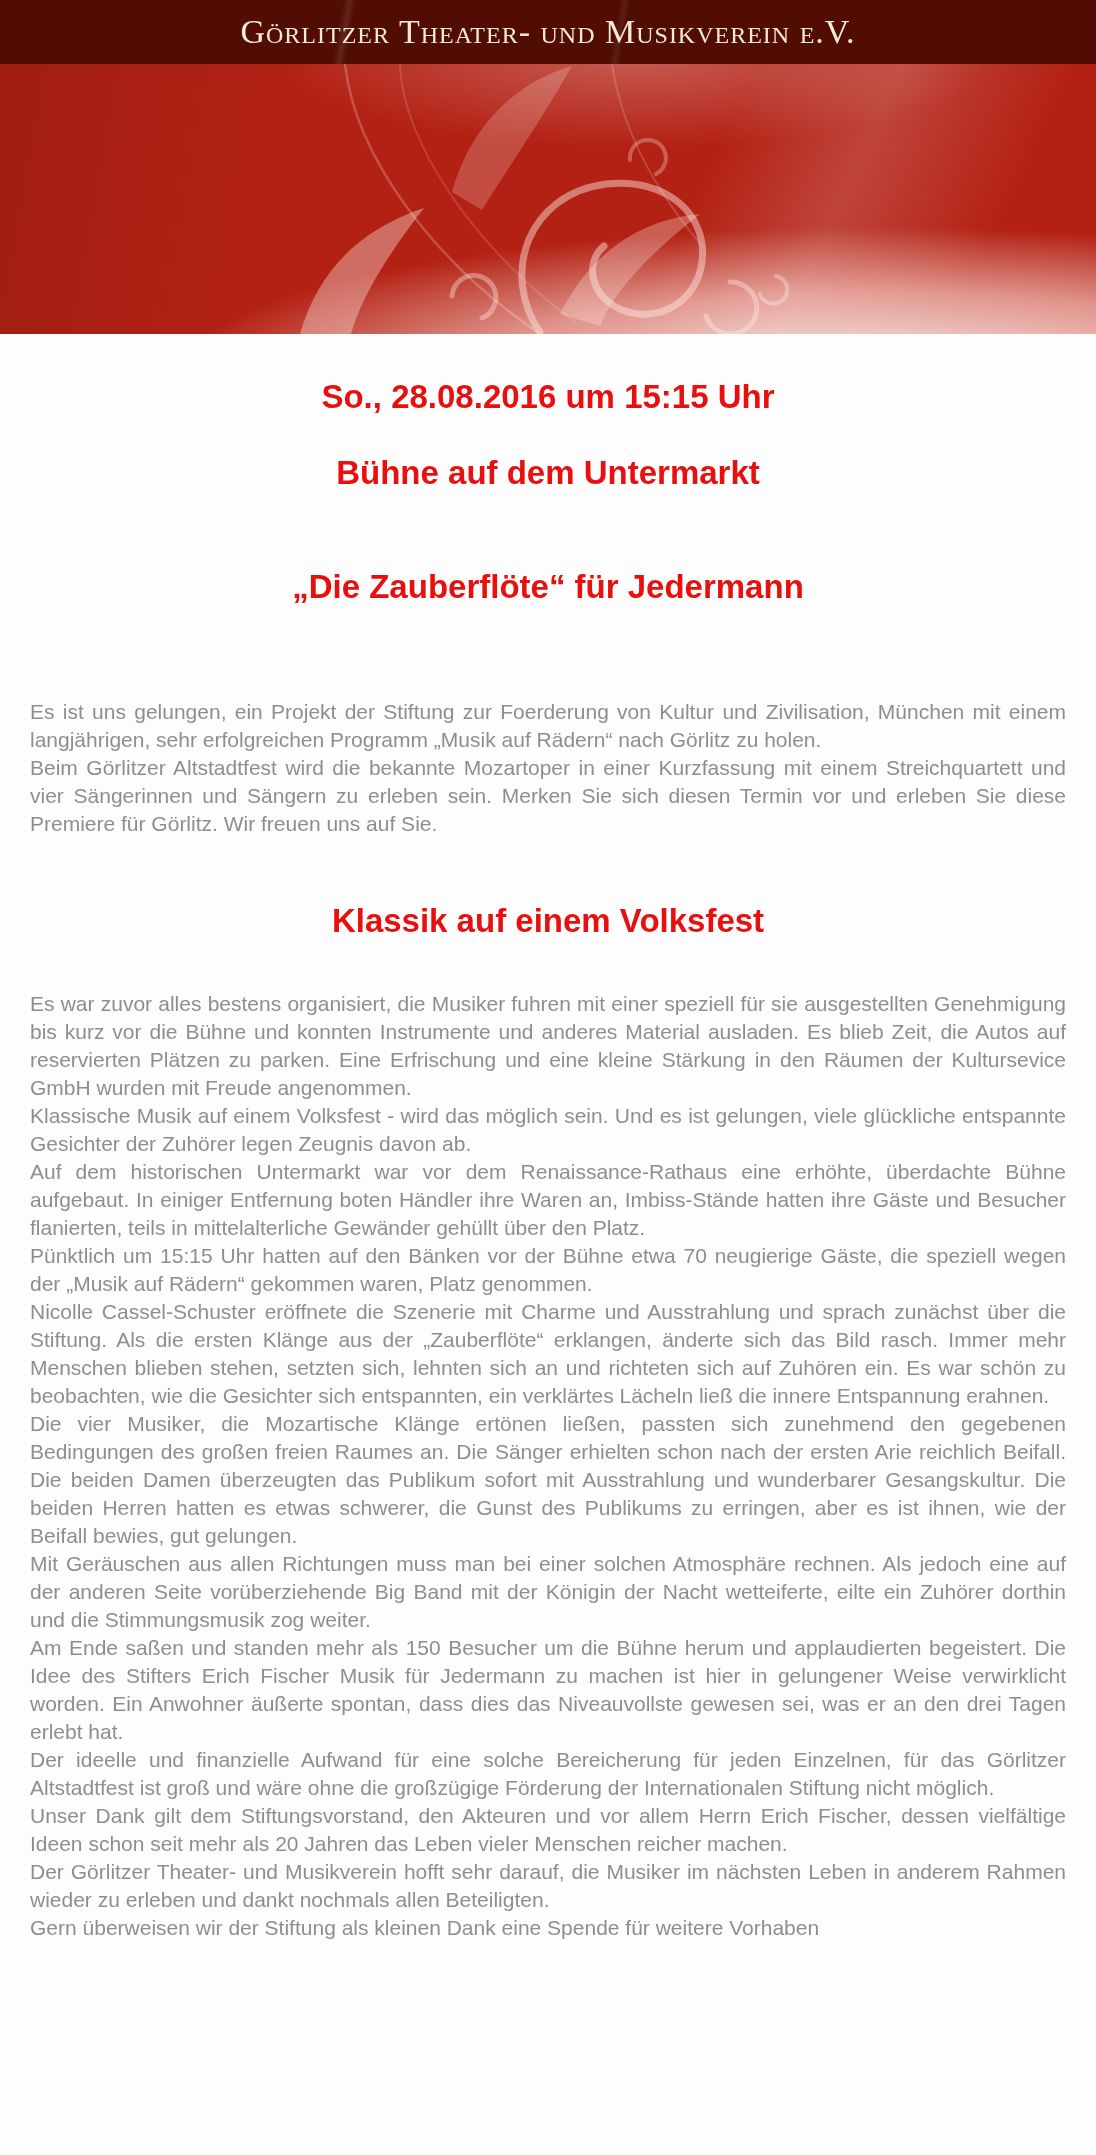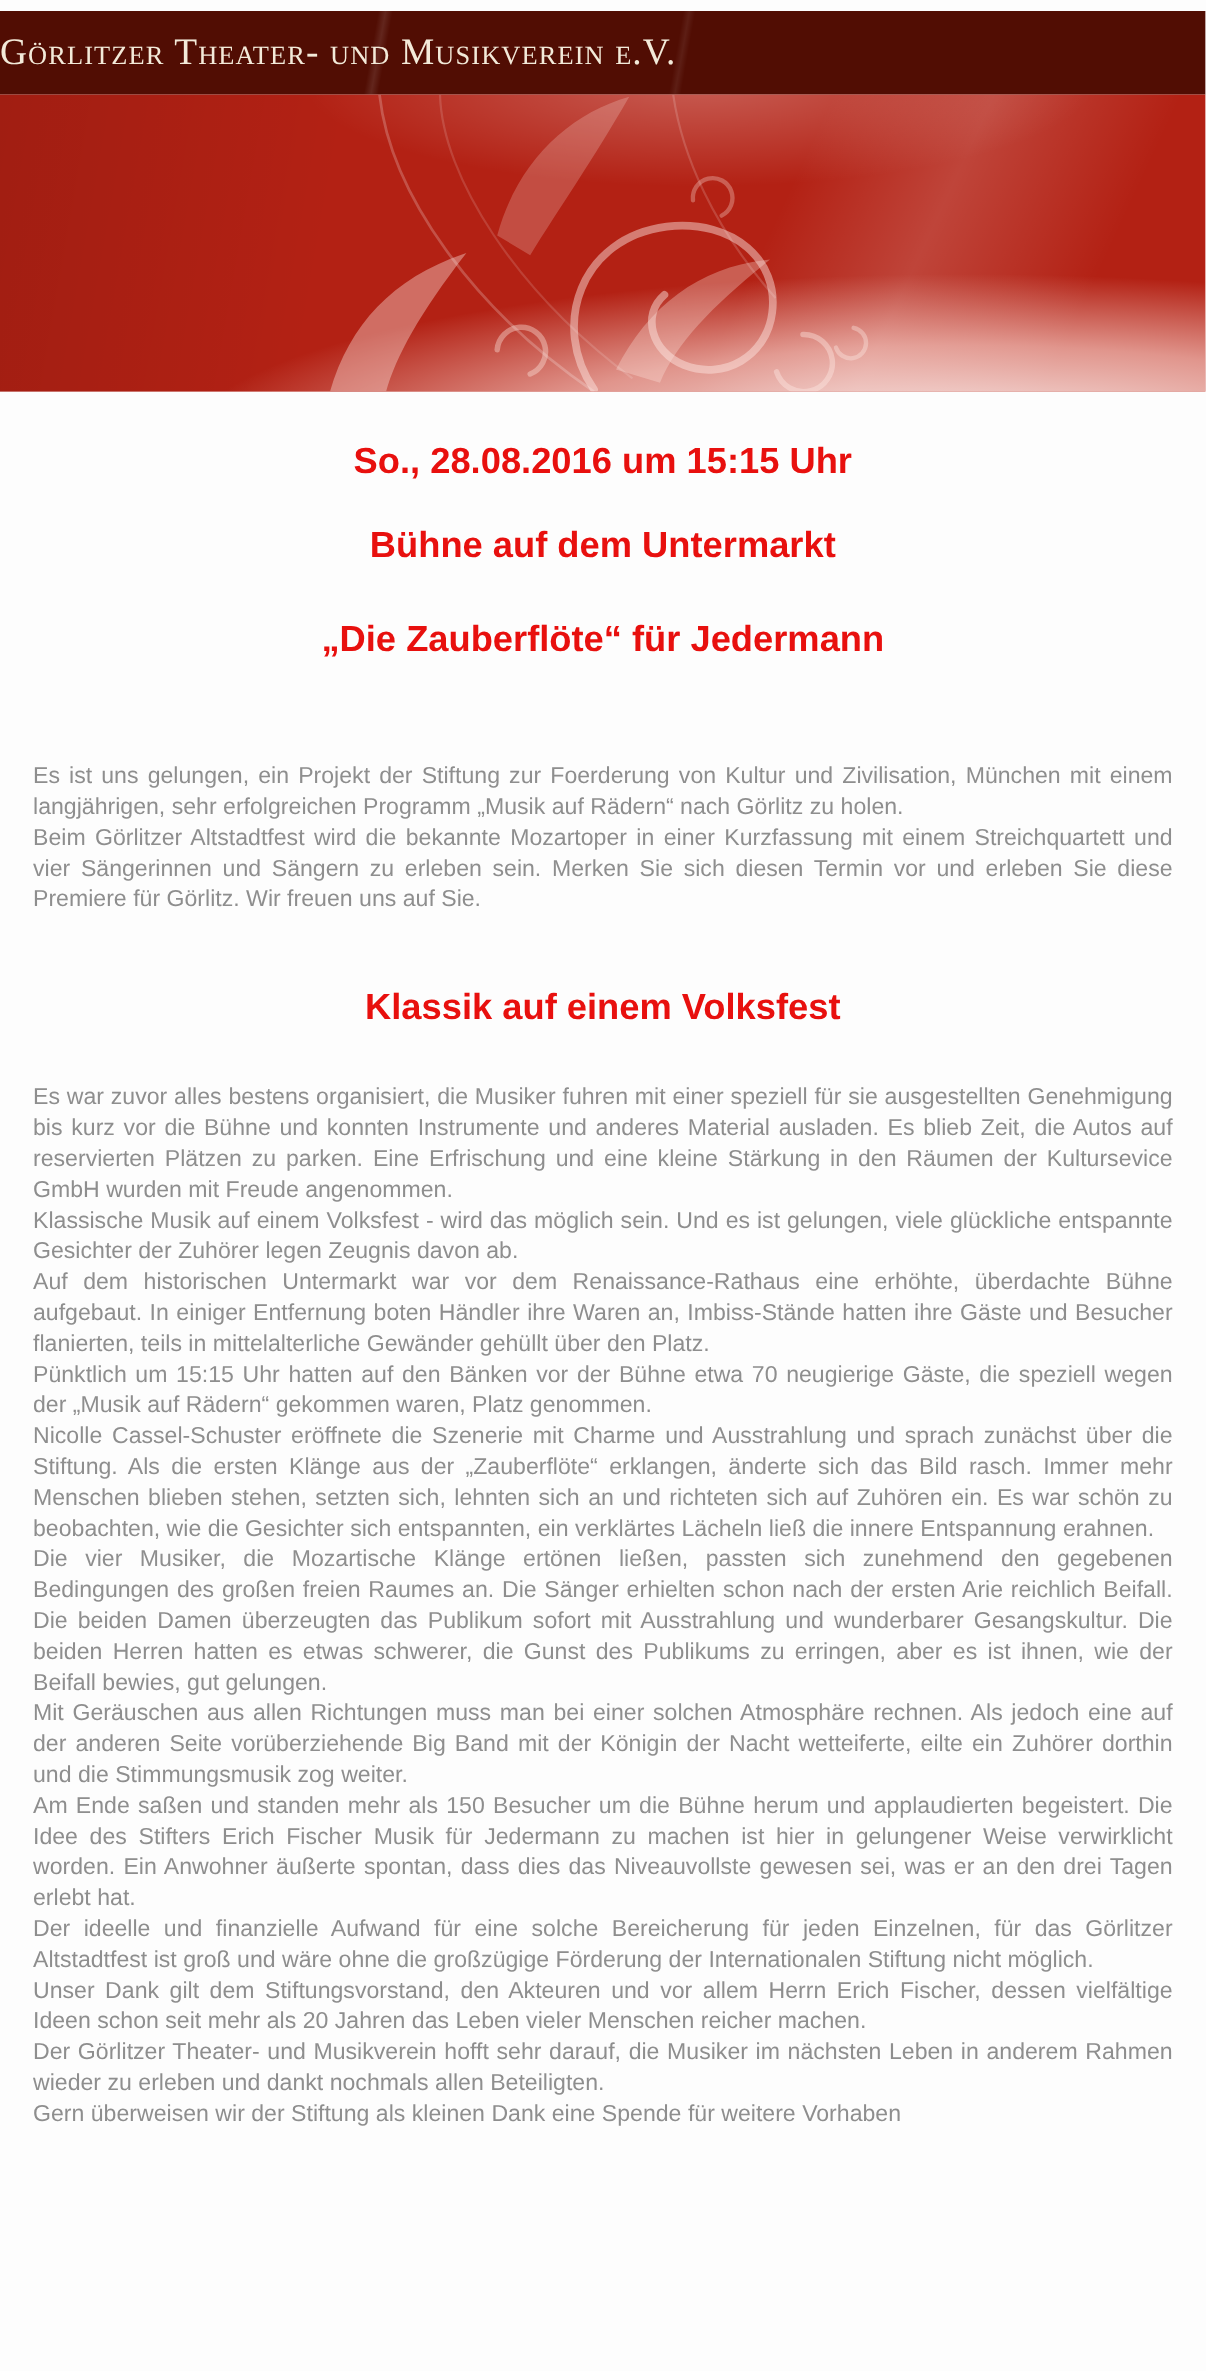--- a/index.html
+++ b/index.html
@@ -9,27 +9,27 @@
   }
   body {
     width: 1096px;
     min-height: 2155px;
     font-family: "Liberation Sans", "DejaVu Sans", sans-serif;
     -webkit-font-smoothing: antialiased;
   }
 
   
   .site-header {
-    height: 76px;
+    height: 64px;
     background: #510d03;
     position: relative;
     overflow: hidden;
     display: flex;
     align-items: center;
-    margin-top: 10px;
+    justify-content: center;
   }
   .site-header::after {           
     content: "";
     position: absolute;
     inset: 0;
     background:
       linear-gradient(100deg, transparent 31%, rgba(255,255,255,.10) 31.6%, transparent 32.2%),
       linear-gradient(100deg, transparent 56%, rgba(255,255,255,.07) 56.5%, transparent 57%);
   }
   .site-title {
@@ -64,21 +64,21 @@
   .red-heading {
     color: #e8100e;
     font-weight: bold;
     font-size: 33px;
     line-height: 34px;
     text-align: center;
     margin: 0;
   }
   .h-date  { margin-top: 46px; }
   .h-venue { margin-top: 42px; }
-  .h-event { margin-top: 52px; }
+  .h-event { margin-top: 80px; }
   .h-section { margin-top: 66px; }
 
   .text-block { margin-top: 94px; }
   .text-block-2 { margin-top: 52px; }
   .text-block p {
     margin: 0;
     color: #8e8e8e;
     font-size: 21px;
     line-height: 28px;
     text-align: justify;

